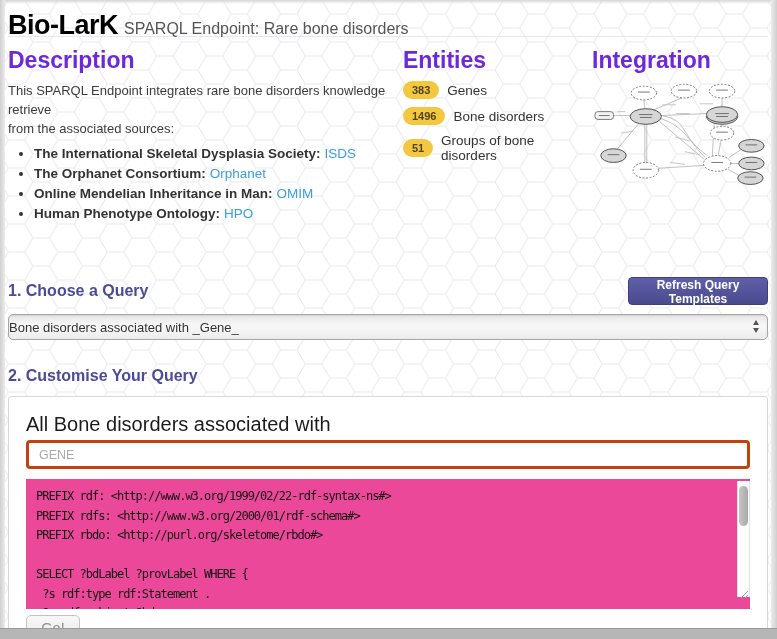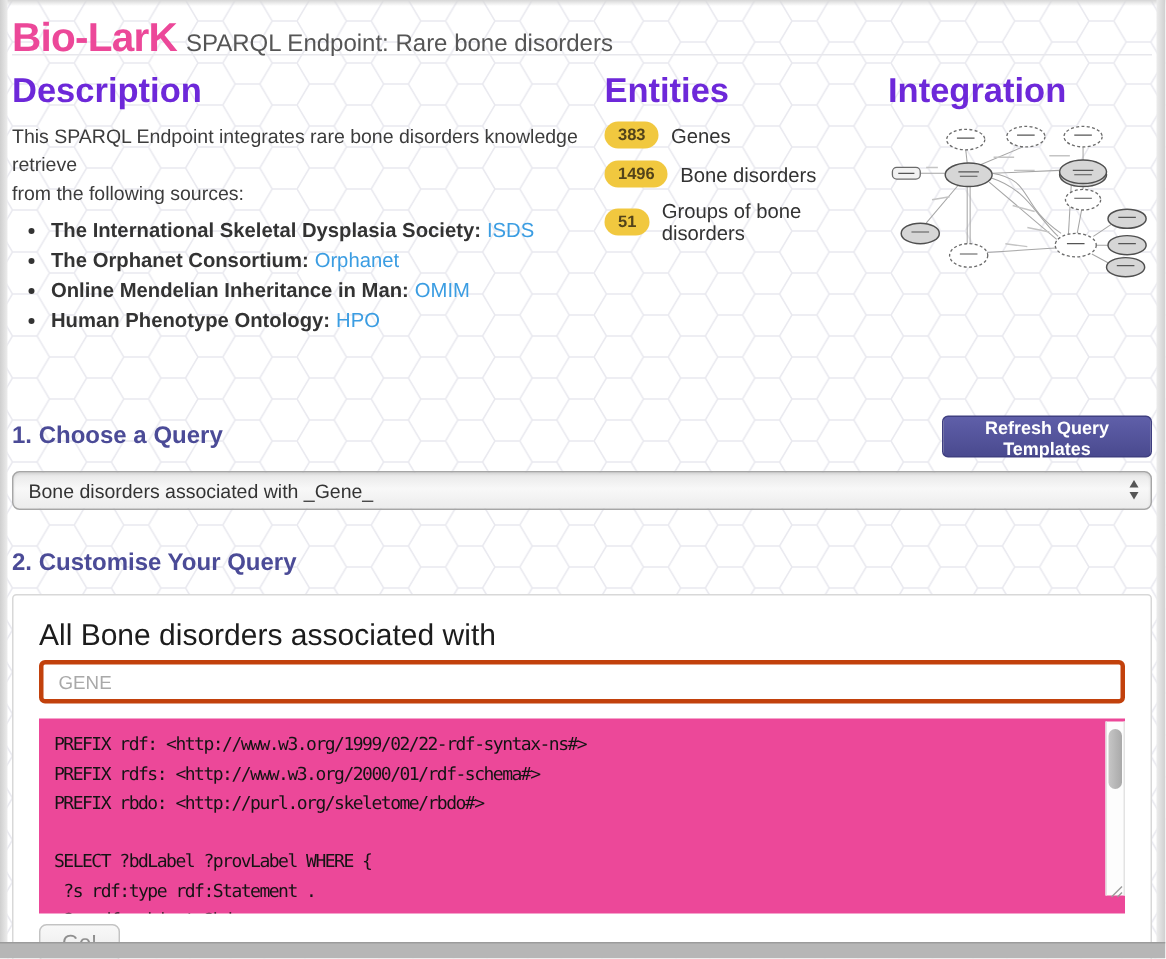--- a/index.html
+++ b/index.html
@@ -19,21 +19,21 @@
   .right-edge { position: absolute; top: 0; bottom: 11px; right: 0; width: 6px;
     background: linear-gradient(to left, #cfcfcf, #ececec); z-index: 4; }
   .bottom-bar { position: absolute; bottom: 0; left: 0; right: 0; height: 11px;
     background: #b6b6b6; border-top: 1px solid #9b9b9b; z-index: 5; }
 
   .page { position: relative; z-index: 1; padding: 0 9px 0 8px; }
 
   
   .header { padding-top: 10px; height: 37px; display: flex; align-items: baseline;
     border-bottom: 1px solid #e7e7ec; }
-  .logo { font-size: 27px; font-weight: bold; color: #ec4899; letter-spacing: -0.5px; cursor: pointer; }
+  .logo { font-size: 27px; font-weight: bold; color: #000000; letter-spacing: -0.5px; cursor: pointer; }
   .subtitle { font-size: 16px; color: #555; margin-left: 6px; }
 
   
   .columns { display: flex; margin-top: 10px; height: 200px; }
   .col-description { width: 397px; }
   .col-entities { width: 190px; }
   .col-integration { flex: 1; }
   h2.section-title { font-size: 23px; font-weight: bold; color: #6d28d9; margin-bottom: 7px; }
 
   .intro { font-size: 13px; line-height: 19px; color: #3c3c3c; white-space: pre-line; margin-bottom: 6px; }
@@ -52,21 +52,21 @@
   
   .query-row { display: flex; justify-content: space-between; align-items: center; margin-top: 30px; height: 28px; }
   h3.step-title { font-size: 16px; font-weight: bold; color: #4b4b97; }
   .refresh-btn { width: 140px; height: 28px; border: 1px solid #3f3f80; border-radius: 4px;
     background: linear-gradient(#5f5fa9, #4a4a8f); color: #fff; font-size: 12px; font-weight: 600;
     font-family: "Liberation Sans", sans-serif; cursor: pointer; }
 
   .select-wrap { position: relative; margin-top: 9px; }
   select.query-select {
     width: 100%; height: 26px; appearance: none; -webkit-appearance: none;
-    border: 1px solid #a6a6a6; border-radius: 5px; padding: 0 26px 0 10px;
+    border: 1px solid #a6a6a6; border-radius: 5px; padding: 0 26px 0 0;
     font-size: 13px; color: #333; font-family: "Liberation Sans", sans-serif;
     background: linear-gradient(#e7e7e7, #f8f8f8 45%, #ececec);
     box-shadow: inset 0 1px 2px rgba(0,0,0,0.10);
   }
   .select-arrows { position: absolute; right: 9px; top: 6px; display: flex; flex-direction: column;
     align-items: center; pointer-events: none; }
   .tri-up { width: 0; height: 0; border-left: 3.5px solid transparent; border-right: 3.5px solid transparent;
     border-bottom: 5px solid #555; }
   .tri-down { width: 0; height: 0; border-left: 3.5px solid transparent; border-right: 3.5px solid transparent;
     border-top: 5px solid #555; margin-top: 3px; }
@@ -116,21 +116,21 @@
   <div class="header">
     <span class="logo">Bio-LarK</span>
     <span class="subtitle">SPARQL Endpoint: Rare bone disorders</span>
   </div>
 
   <div class="columns">
 
     <div class="col-description">
       <h2 class="section-title">Description</h2>
       <p class="intro">This SPARQL Endpoint integrates rare bone disorders knowledge retrieve
-from the following sources:</p>
+from the associated sources:</p>
       <ul class="sources">
         <li>
           <b>The International Skeletal Dysplasia Society:</b><a href="#">ISDS</a>
         </li>
         <li>
           <b>The Orphanet Consortium:</b><a href="#">Orphanet</a>
         </li>
         <li>
           <b>Online Mendelian Inheritance in Man:</b><a href="#">OMIM</a>
         </li>

